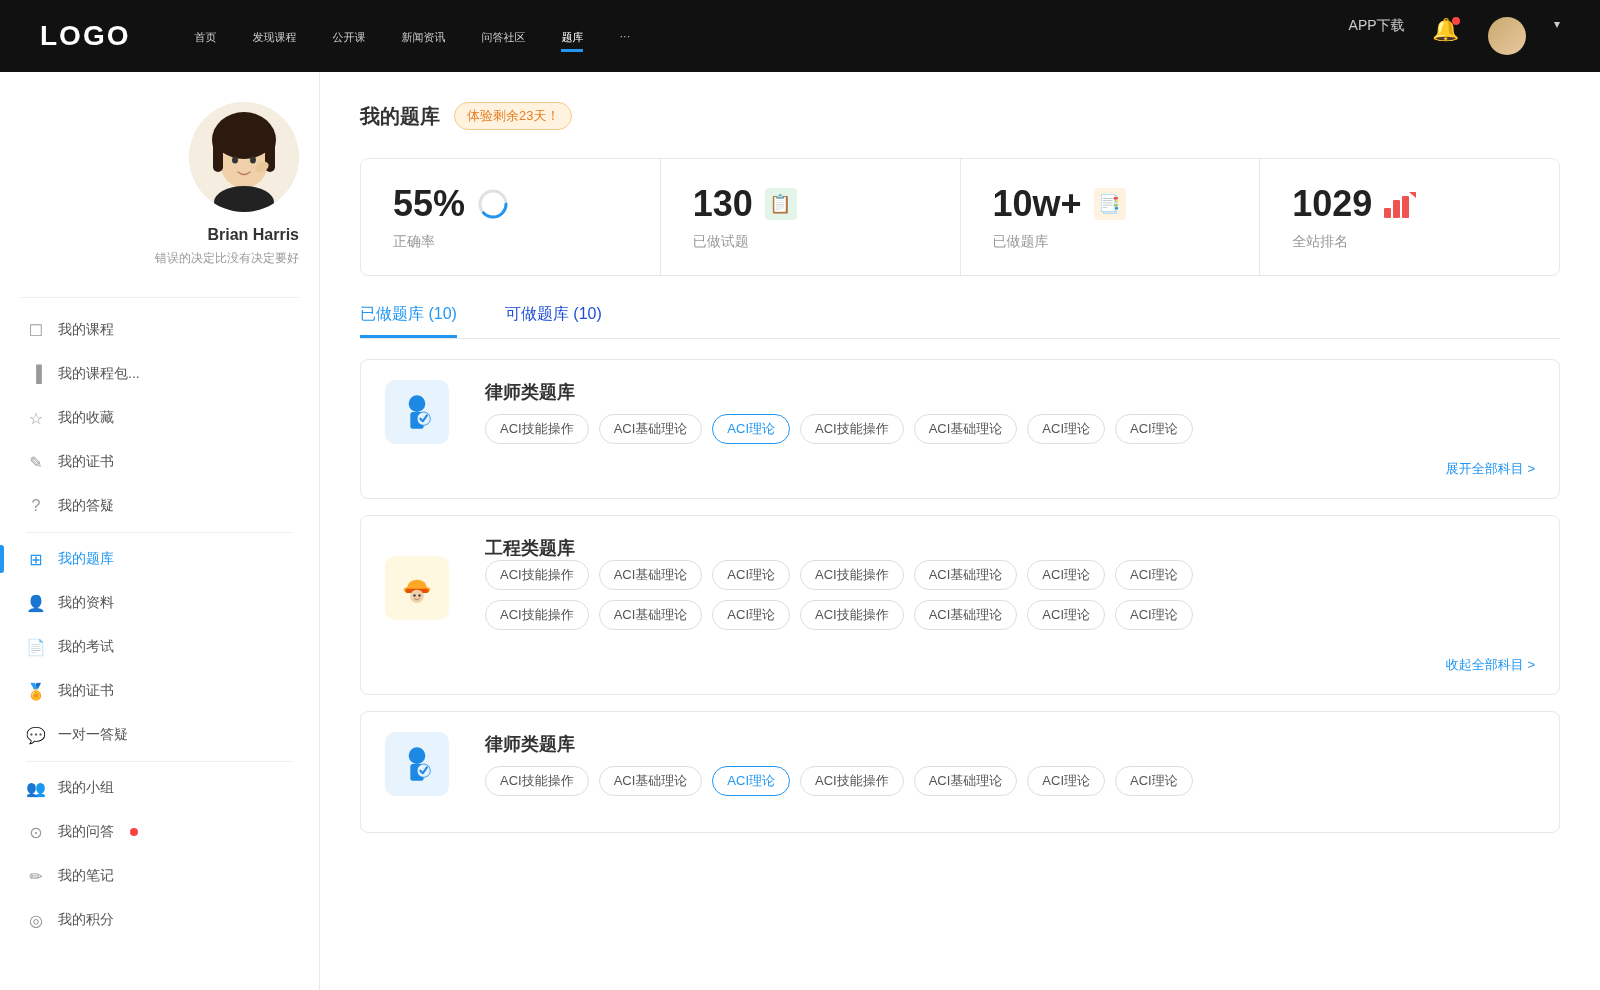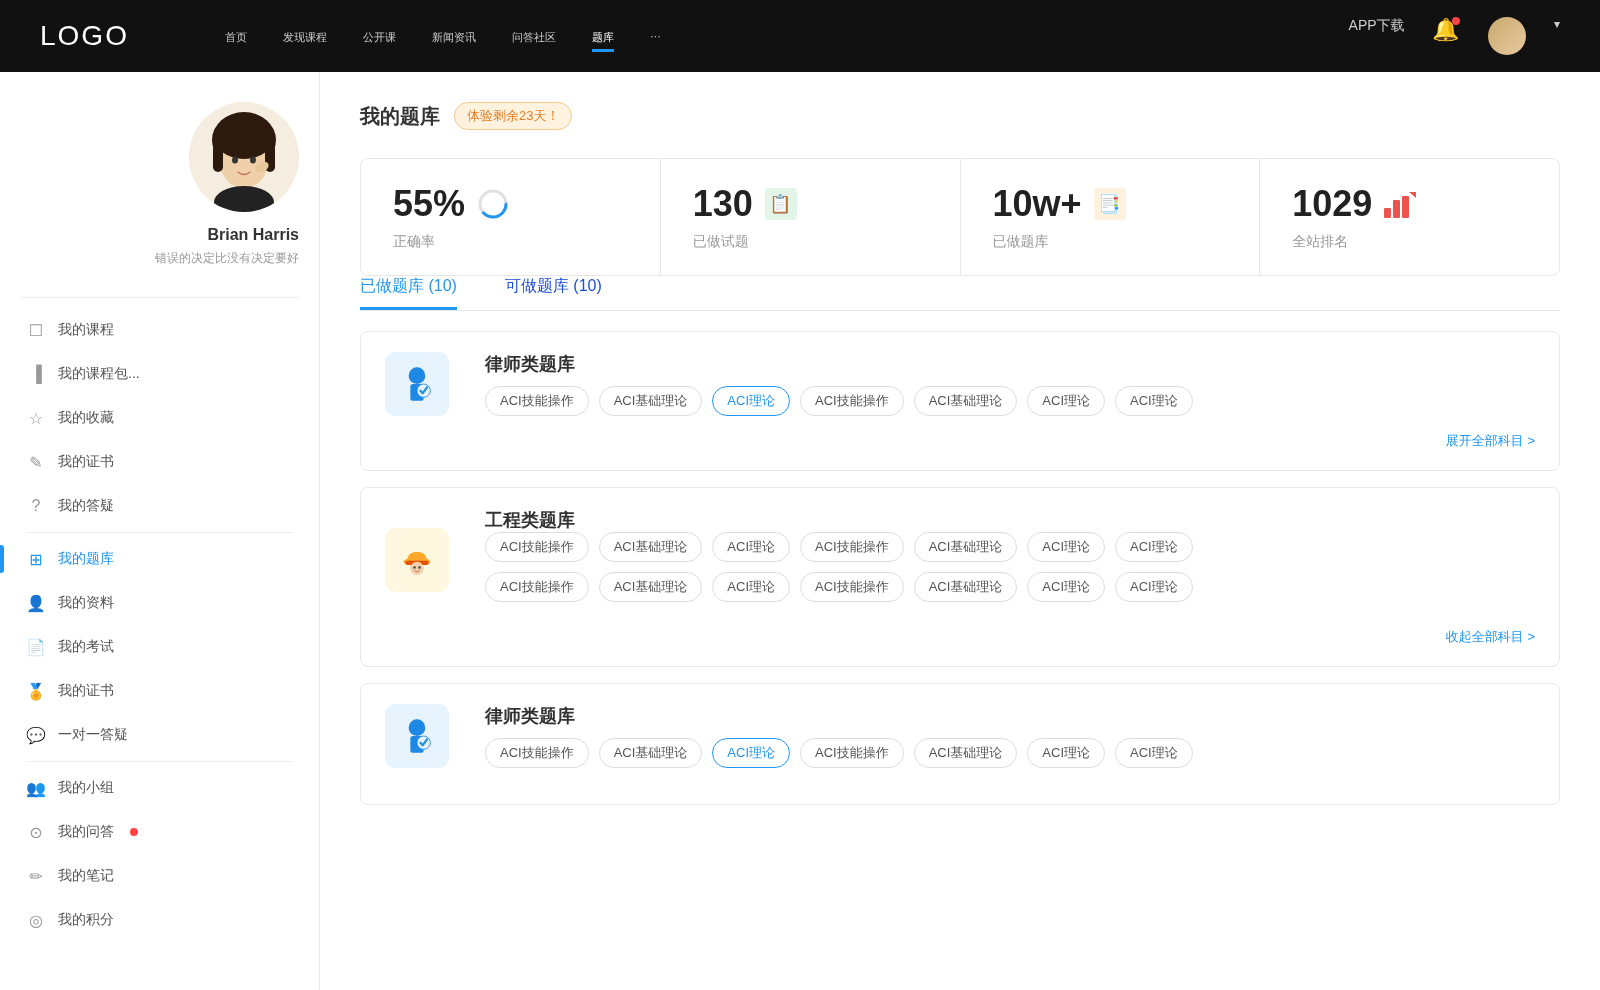--- a/index.html
+++ b/index.html
@@ -1,20 +1,20 @@
 <!DOCTYPE html>
 <html><head>
   <meta charset="utf-8">
   <style>
     * { margin: 0; padding: 0; box-sizing: border-box; }
     body { font-family: -apple-system, BlinkMacSystemFont, "PingFang SC", "Microsoft YaHei", sans-serif; background: #f5f5f5; width: 1600px; min-height: 990px; overflow-x: hidden; }
 
     
     .topnav { background: #111; height: 72px; display: flex; align-items: center; padding: 0 40px; gap: 0; }
-    .topnav-logo { color: #fff; font-size: 28px; font-weight: 400; letter-spacing: 2px; margin-right: 96px; }
+    .topnav-logo { color: #fff; font-size: 28px; font-weight: 700; letter-spacing: 2px; margin-right: 64px; }
     .topnav-links { display: flex; gap: 36px; flex: 1; }
     .topnav-link { color: #ccc; font-size: 11px; cursor: pointer; text-decoration: none; margin-top: 10px; }
     .topnav-link.active { color: #fff; border-bottom: 3px solid #2196f3; padding-bottom: 4px; }
     .topnav-right { display: flex; align-items: flex-start; gap: 28px; }
     .topnav-app { color: #ccc; font-size: 14px; cursor: pointer; }
     .topnav-bell { position: relative; cursor: pointer; }
     .topnav-bell-icon { color: #ccc; font-size: 22px; }
     .topnav-bell-dot { position: absolute; top: 0; right: 0; width: 8px; height: 8px; background: #f44; border-radius: 50%; }
     .topnav-avatar-placeholder { width: 38px; height: 38px; border-radius: 50%; background: linear-gradient(135deg, #c9a96e, #e8c9a0); }
     .topnav-dropdown-arrow { color: #ccc; font-size: 12px; cursor: pointer; }
@@ -39,21 +39,21 @@
     .sidebar-menu-item.active .sidebar-menu-label { color: #2196f3; font-weight: 500; }
     .sidebar-menu-dot { width: 8px; height: 8px; background: #f44; border-radius: 50%; margin-left: 4px; }
 
     
     .content { flex: 1; background: #fff; margin: 0; padding: 30px 40px; }
     .content-header { display: flex; align-items: center; gap: 14px; margin-bottom: 28px; }
     .content-title { font-size: 20px; font-weight: 600; color: #333; }
     .trial-badge { background: #fff3e0; color: #e67e22; font-size: 13px; padding: 4px 12px; border-radius: 20px; border: 1px solid #f5c88a; }
 
     
-    .stats-row { display: flex; gap: 0; border: 1px solid #e8e8e8; border-radius: 8px; overflow: hidden; justify-content: space-between; }
+    .stats-row { display: flex; gap: 0; border: 1px solid #e8e8e8; border-radius: 8px; margin-bottom: 28px; overflow: hidden; justify-content: space-between; }
     .stat-item { flex: 1; padding: 24px 32px; border-right: 1px solid #e8e8e8; display: flex; flex-direction: column; gap: 8px; position: relative; }
     .stat-item:last-child { border-right: none; }
     .stat-value-row { display: flex; align-items: center; gap: 10px; }
     .stat-value { font-size: 36px; font-weight: 700; color: #222; }
     .stat-icon { width: 36px; height: 36px; display: flex; align-items: center; justify-content: center; }
     .stat-label { font-size: 14px; color: #999; }
 
     
     .icon-doc { width: 32px; height: 32px; background: #e3f4e8; border-radius: 4px; display: flex; align-items: center; justify-content: center; color: #4caf50; font-size: 18px; }
     .icon-doc-orange { width: 32px; height: 32px; background: #fff3e0; border-radius: 4px; display: flex; align-items: center; justify-content: center; color: #ff9800; font-size: 18px; }

